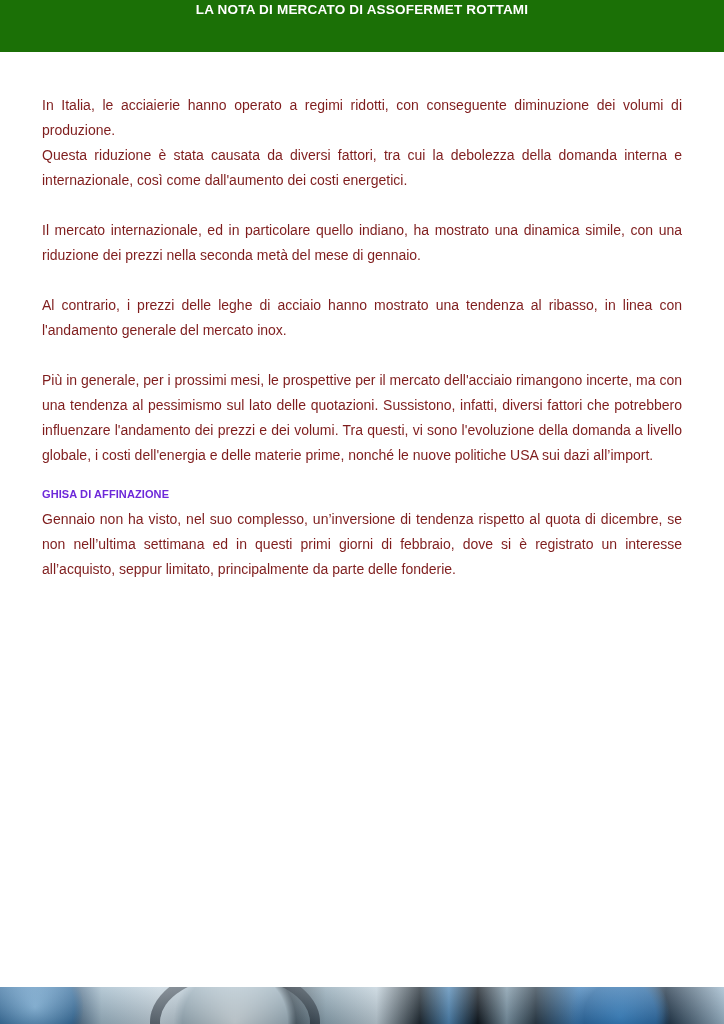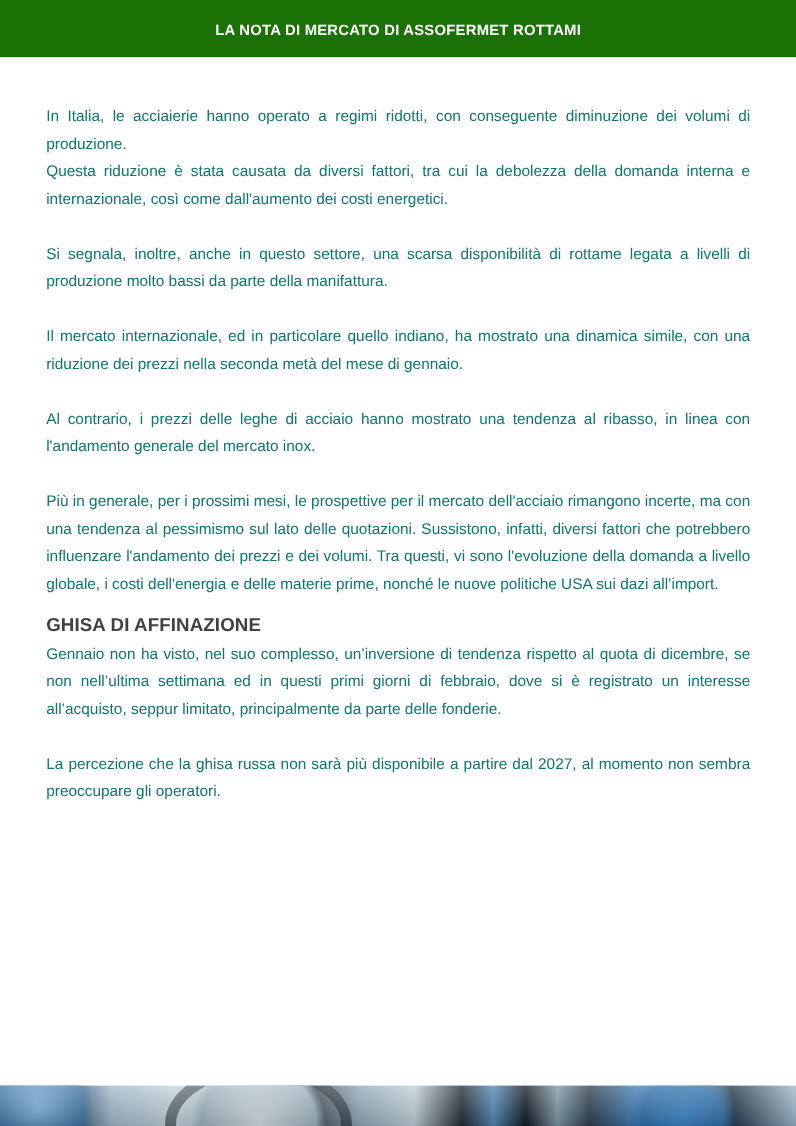--- a/index.html
+++ b/index.html
@@ -5,36 +5,36 @@
   html, body { margin: 0; padding: 0; }
   body {
     width: 724px; height: 1024px; overflow: hidden; position: relative;
     background: #ffffff;
     font-family: "Liberation Sans", "DejaVu Sans", sans-serif;
     color: #2b2b2b;
   }
   .header {
     position: absolute; left: 0; top: 0; width: 724px; height: 52px;
     background: #1b7006;
-    display: flex; align-items: center; justify-content: center;
+    display: flex; align-items: flex-start; justify-content: center;
   }
   .header-title {
     color: #ffffff; font-weight: bold; font-size: 13.5px; letter-spacing: 0.2px;
     margin-top: 2px;
   }
   .content {
     position: absolute; left: 42px; top: 93px; width: 640px;
   }
   .para {
     font-size: 14px; line-height: 25px; margin: 0 0 25px 0;
-    text-align: justify; color: #0f766e;
+    text-align: justify; color: #7f1d1d;
   }
   .para.tight { margin-bottom: 0; }
   .section-heading {
-    color: #404040; font-weight: bold; font-size: 17px; line-height: 22px;
+    color: #6d28d9; font-weight: bold; font-size: 11px; line-height: 22px;
     margin: -10px 0 2px 0; letter-spacing: 0.1px;
   }
   .footer-image {
     position: absolute; left: 0; top: 987px; width: 724px; height: 37px;
     overflow: hidden;
     background: linear-gradient(90deg, #3f79a8 0%, #6aa0c8 6%, #2d4f70 9%, #9fb8c8 14%, #c4d3dd 22%, #a7bac6 30%, #2a3640 38%, #8fa7b5 45%, #c0d0da 52%, #1f2a33 58%, #4f86b4 62%, #101820 66%, #7b95a6 70%, #2c3d4b 74%, #3f7fb9 80%, #6f9cc3 86%, #1f3448 92%, #9db8cc 100%);
   }
   .footer-image .shade {
     position: absolute; left: 0; top: 0; width: 100%; height: 100%;
     background: linear-gradient(180deg, rgba(255,255,255,0.25) 0%, rgba(0,0,0,0.15) 100%);
@@ -46,28 +46,26 @@
 </head>
 <body>
 
 <div class="header">
   <div class="header-title">LA NOTA DI MERCATO DI ASSOFERMET ROTTAMI</div>
 </div>
 
 <div class="content">
   <p class="para tight">In Italia, le acciaierie hanno operato a regimi ridotti, con conseguente diminuzione dei volumi di produzione.</p>
   <p class="para">Questa riduzione è stata causata da diversi fattori, tra cui la debolezza della domanda interna e internazionale, così come dall'aumento dei costi energetici.</p>
-  <p class="para">Si segnala, inoltre, anche in questo settore, una scarsa disponibilità di rottame legata a livelli di produzione molto bassi da parte della manifattura.</p>
   <p class="para">Il mercato internazionale, ed in particolare quello indiano, ha mostrato una dinamica simile, con una riduzione dei prezzi nella seconda metà del mese di gennaio.</p>
   <p class="para">Al contrario, i prezzi delle leghe di acciaio hanno mostrato una tendenza al ribasso, in linea con l'andamento generale del mercato inox.</p>
   <p class="para">Più in generale, per i prossimi mesi, le prospettive per il mercato dell'acciaio rimangono incerte, ma con una tendenza al pessimismo sul lato delle quotazioni. Sussistono, infatti, diversi fattori che potrebbero influenzare l'andamento dei prezzi e dei volumi. Tra questi, vi sono l'evoluzione della domanda a livello globale, i costi dell'energia e delle materie prime, nonché le nuove politiche USA sui dazi all’import.</p>
 
   <h2 class="section-heading">GHISA DI AFFINAZIONE</h2>
   <p class="para">Gennaio non ha visto, nel suo complesso, un’inversione di tendenza rispetto al quota di dicembre, se non nell’ultima settimana ed in questi primi giorni di febbraio, dove si è registrato un interesse all’acquisto, seppur limitato, principalmente da parte delle fonderie.</p>
-  <p class="para">La percezione che la ghisa russa non sarà più disponibile a partire dal 2027, al momento non sembra preoccupare gli operatori.</p>
 </div>
 
 <div class="footer-image">
   <div class="gear" style="left:150px; top:-20px; width:150px; height:90px; border:10px solid rgba(20,30,40,0.55); background: radial-gradient(circle, #d5e0e6 0%, #9fb3bf 60%, transparent 70%);"></div>
   <div class="gear" style="left:560px; top:-10px; width:120px; height:80px; background: radial-gradient(circle, #3a86c8 0%, #2f6ea8 50%, transparent 70%);"></div>
   <div class="gear" style="left:-20px; top:-15px; width:110px; height:70px; background: radial-gradient(circle, #7fb3dc 0%, #3d74a3 60%, transparent 75%);"></div>
   <div class="shade"></div>
 </div>
 
 </body></html>

